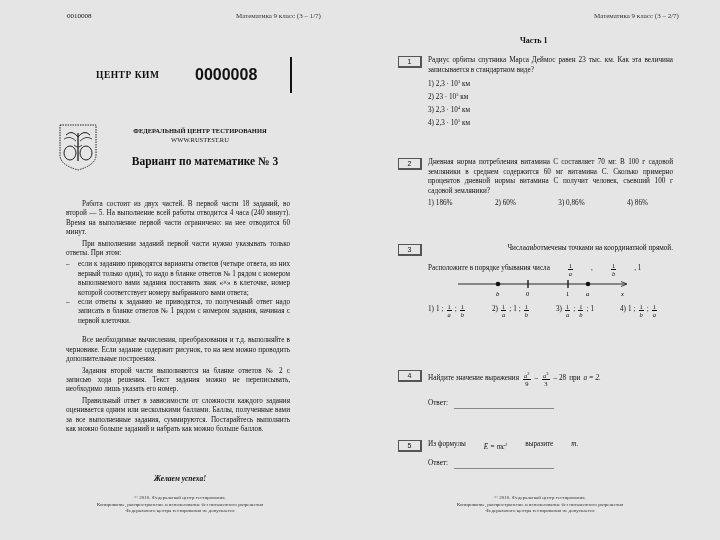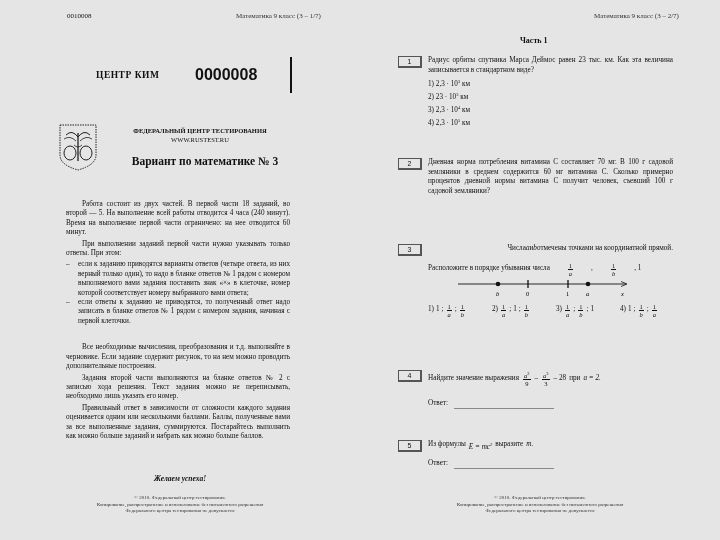--- a/index.html
+++ b/index.html
@@ -19,21 +19,21 @@
   .kim-vline { position: absolute; left: 290px; top: 57px; width: 1.5px; height: 36px; background: #111; }
 
   .emblem { position: absolute; left: 58px; top: 123px; width: 40px; height: 48px; }
   .org { position: absolute; left: 120px; top: 126px; width: 160px; text-align: center; font-size: 6.5px; font-weight: bold; line-height: 9px; }
   .org .site { font-weight: normal; }
   .variant { position: absolute; left: 100px; top: 155px; width: 210px; text-align: center; font-size: 11.5px; font-weight: bold; }
   .instr { position: absolute; left: 80px; top: 181px; width: 200px; text-align: center; font-size: 8.5px; font-weight: bold; }
 
   .body-text { position: absolute; left: 66px; top: 200px; width: 224px; font-size: 7.2px; line-height: 9.4px; text-align: justify; }
   .body-text p { text-indent: 16px; margin-bottom: 2px; }
-  .body-text ul { list-style: none; margin-bottom: 17px; }
+  .body-text ul { list-style: none; margin-bottom: 10px; }
   .body-text li { padding-left: 12px; position: relative; }
   .body-text li::before { content: "–"; position: absolute; left: 0; }
   .wish { position: absolute; left: 100px; top: 474px; width: 160px; text-align: center; font-size: 7.5px; font-weight: bold; font-style: italic; }
   .footer { position: absolute; top: 495px; width: 260px; text-align: center; font-size: 5px; line-height: 6.5px; color: #333; }
   .left .footer { left: 50px; }
   .right .footer { left: 50px; }
 
   .part { position: absolute; left: 160px; top: 36px; font-size: 8px; font-weight: bold; }
   .task { position: absolute; left: 38px; width: 280px; }
   .task-num { position: absolute; left: 0; top: 0; width: 24px; height: 12px; border: 1px solid #555; border-right-width: 2px; border-bottom-width: 2px; font-size: 7px; text-align: center; line-height: 10px; font-family: "Liberation Sans", sans-serif; }
@@ -116,20 +116,26 @@
         <div><span>3) 2,3 · 10</span><sup>4</sup><span> км</span></div>
         <div><span>4) 2,3 · 10</span><sup>5</sup><span> км</span></div>
       </div>
     </div>
   </div>
 
   <div class="task" style="top:158px;height:60px;">
     <div class="task-num">2</div>
     <div class="task-text">
       <div>Дневная норма потребления витамина С составляет 70 мг. В 100 г садовой земляники в среднем содержится 60 мг витамина С. Сколько примерно процентов дневной нормы витамина С получит человек, съевший 100 г садовой земляники?</div>
+      <div class="opts-row">
+        <span>1) 186%</span>
+        <span>2) 60%</span>
+        <span>3) 0,86%</span>
+        <span>4) 86%</span>
+      </div>
     </div>
   </div>
 
   <div class="task" style="top:244px;height:95px;">
     <div class="task-num">3</div>
     <div class="task-text">
       <div style="display:flex;justify-content:flex-end;">
         <span>Числа</span>
         <i>a</i>
         <span>и</span>
@@ -244,21 +250,21 @@
       <div class="answer" style="margin-top:12px;">
         <span>Ответ:</span>
         <span class="line"></span>
       </div>
     </div>
   </div>
 
   <div class="task" style="top:440px;height:30px;">
     <div class="task-num">5</div>
     <div class="task-text">
-      <div style="display:flex;gap:3px;">
+      <div style="display:flex;gap:18px;">
         <span>Из формулы</span>
         <i><span>E = mc</span><sup>2</sup></i>
         <span>выразите</span>
         <i>m.</i>
       </div>
       <div class="answer" style="margin-top:6px;">
         <span>Ответ:</span>
         <span class="line"></span>
       </div>
     </div>

